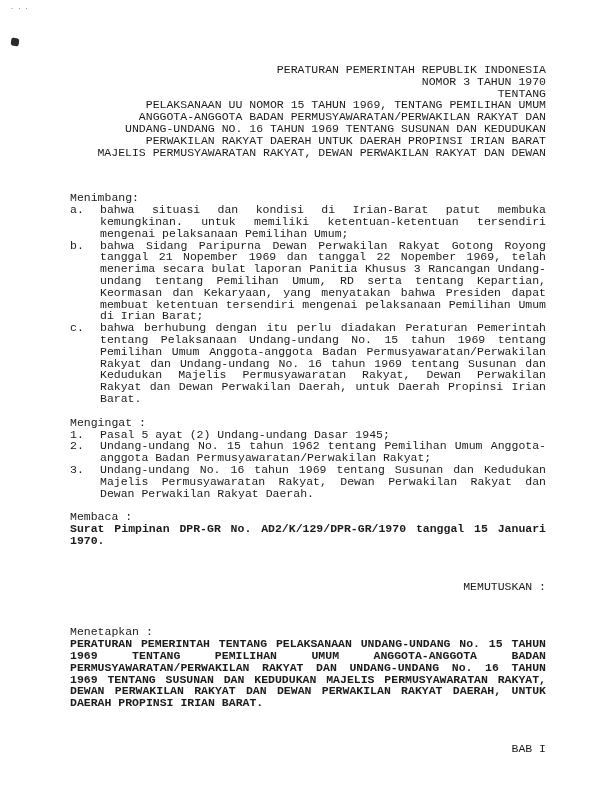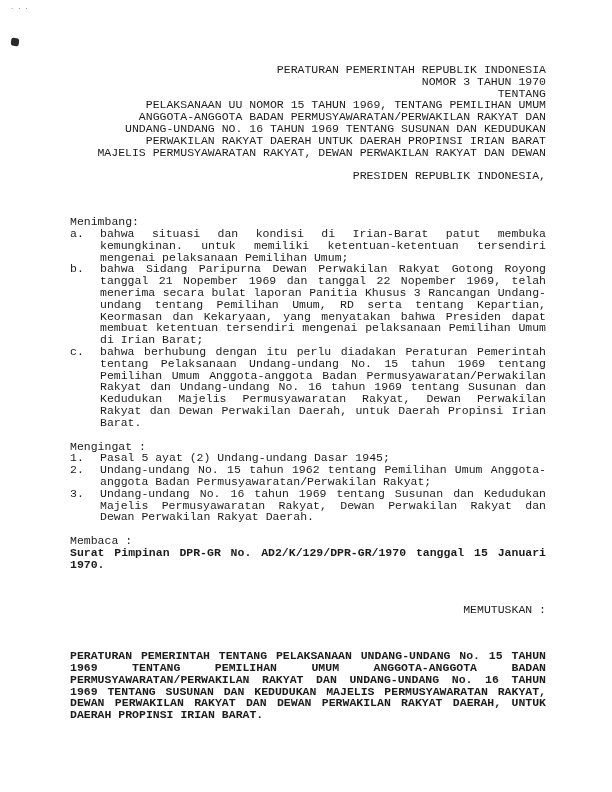--- a/index.html
+++ b/index.html
@@ -53,21 +53,20 @@
     <div class="center">PERATURAN PEMERINTAH REPUBLIK INDONESIA</div>
     <div class="center">NOMOR 3 TAHUN 1970</div>
     <div class="center">TENTANG</div>
     <div class="center">PELAKSANAAN UU NOMOR 15 TAHUN 1969, TENTANG PEMILIHAN UMUM</div>
     <div class="center">ANGGOTA-ANGGOTA BADAN PERMUSYAWARATAN/PERWAKILAN RAKYAT DAN</div>
     <div class="center">UNDANG-UNDANG NO. 16 TAHUN 1969 TENTANG SUSUNAN DAN KEDUDUKAN</div>
     <div class="center">PERWAKILAN RAKYAT DAERAH UNTUK DAERAH PROPINSI IRIAN BARAT</div>
     <div class="center">MAJELIS PERMUSYAWARATAN RAKYAT, DEWAN PERWAKILAN RAKYAT DAN DEWAN</div>
   </header>
 
-  <div class="center mt1">PRESIDEN REPUBLIK INDONESIA,</div>
 
   <section class="mt2">
     <div>Menimbang:</div>
     <div class="li">
       <span class="marker">a.</span>
       <span class="body">bahwa situasi dan kondisi di Irian-Barat patut membuka kemungkinan. untuk memiliki ketentuan-ketentuan tersendiri mengenai pelaksanaan Pemilihan Umum;</span>
     </div>
     <div class="li">
       <span class="marker">b.</span>
       <span class="body">bahwa Sidang Paripurna Dewan Perwakilan Rakyat Gotong Royong tanggal 21 Nopember 1969 dan tanggal 22 Nopember 1969, telah menerima secara bulat laporan Panitia Khusus 3 Rancangan Undang-undang tentang Pemilihan Umum, RD serta tentang Kepartian, Keormasan dan Kekaryaan, yang menyatakan bahwa Presiden dapat membuat ketentuan tersendiri mengenai pelaksanaan Pemilihan Umum di Irian Barat;</span>
@@ -95,17 +94,19 @@
   </section>
 
   <section class="mt1">
     <div>Membaca :</div>
     <div class="just">Surat Pimpinan DPR-GR No. AD2/K/129/DPR-GR/1970 tanggal 15 Januari 1970.</div>
   </section>
 
   <div class="center mt2">MEMUTUSKAN :</div>
 
   <section class="mt2">
+    <div>Menetapkan :</div>
     <div class="just">PERATURAN PEMERINTAH TENTANG PELAKSANAAN UNDANG-UNDANG No. 15 TAHUN 1969 TENTANG PEMILIHAN UMUM ANGGOTA-ANGGOTA BADAN PERMUSYAWARATAN/PERWAKILAN RAKYAT DAN UNDANG-UNDANG No. 16 TAHUN 1969 TENTANG SUSUNAN DAN KEDUDUKAN MAJELIS PERMUSYAWARATAN RAKYAT, DEWAN PERWAKILAN RAKYAT DAN DEWAN PERWAKILAN RAKYAT DAERAH, UNTUK DAERAH PROPINSI IRIAN BARAT.</div>
   </section>
 
+  <div class="center mt2">BAB I</div>
 
 </div>
 
 </body></html>

